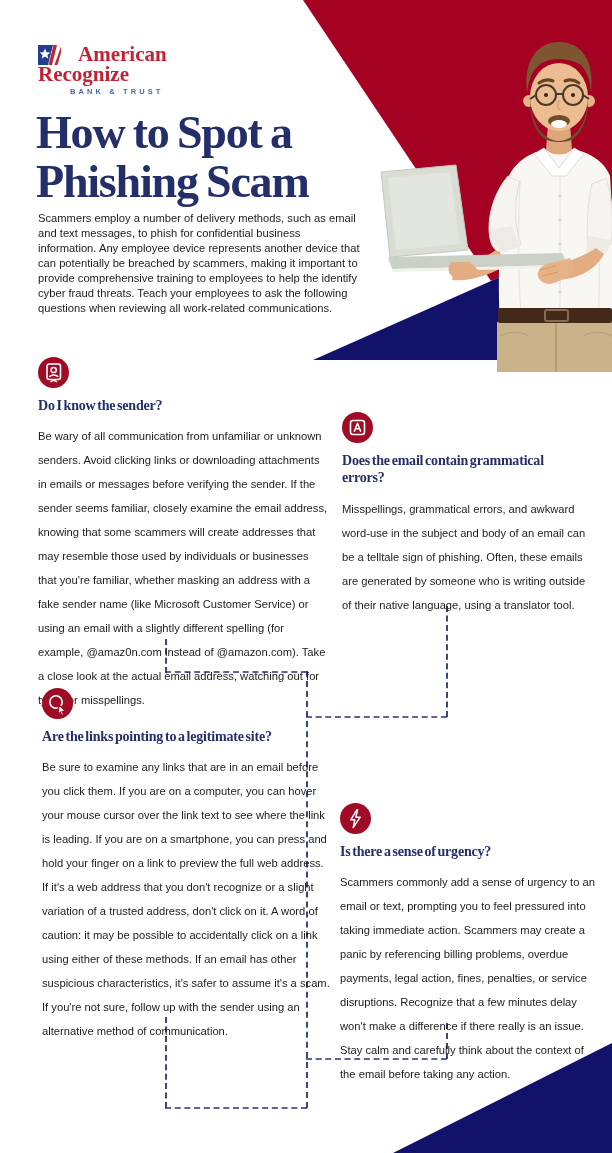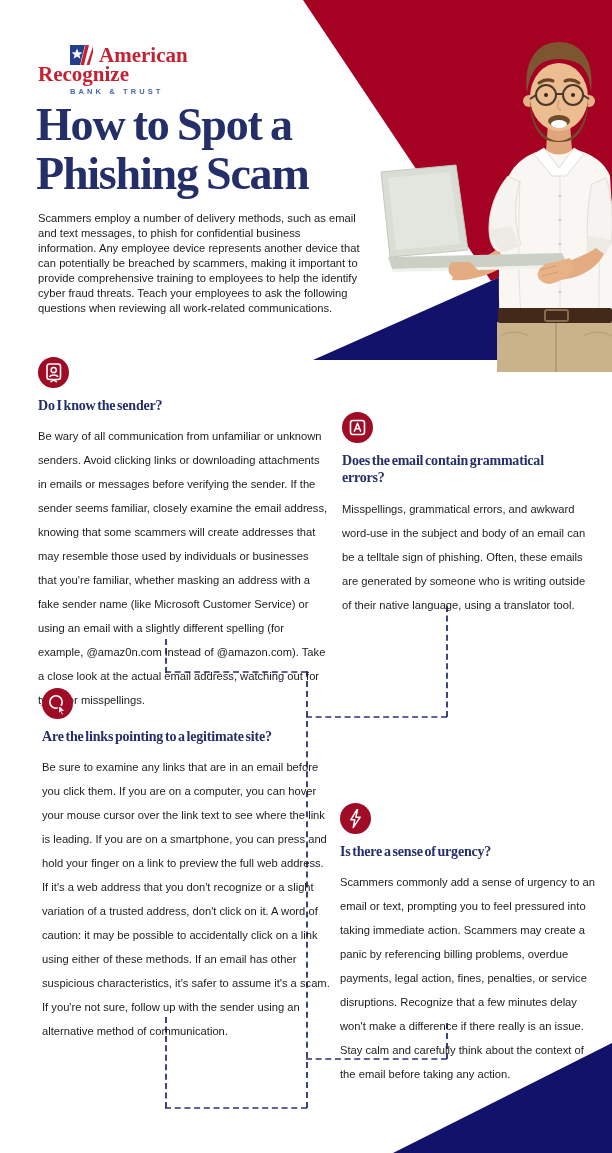--- a/index.html
+++ b/index.html
@@ -3,27 +3,27 @@
 <meta charset="utf-8">
 <style>
   html,body{margin:0;padding:0;background:#e8e8e8;}
   .page{position:relative;width:612px;height:1153px;background:#ffffff;overflow:hidden;margin:0 auto;
         font-family:"Liberation Sans",sans-serif;}
   .bg-art{position:absolute;inset:0;z-index:0;}
   .layer{position:absolute;z-index:1;}
 
   
   .logo{left:38px;top:45px;}
-  .logo-row{display:flex;align-items:flex-end;gap:6px;margin-left:32px;}
+  .logo-row{display:flex;align-items:center;gap:17px;}
   .logo-word{font-family:"Liberation Serif",serif;font-weight:700;font-size:21px;line-height:0.92;color:#C42233;}
   .logo-tagline{font-family:Liberation Sans, sans-serif;font-weight:700;font-size:7.5px;letter-spacing:3.1px;
                 color:#4767AE;margin:3px 0 0 32px;}
 
   
-  .title{left:36px;top:100px;font-family:"Liberation Serif",serif;font-weight:700;font-size:46px;
+  .title{left:36px;top:108px;font-family:"Liberation Serif",serif;font-weight:700;font-size:46px;
          line-height:1.07;letter-spacing:-1.2px;word-spacing:-2px;color:#242E69;}
   .intro{left:38px;top:211px;width:322px;font-size:11.2px;line-height:15px;color:#1C1C1C;}
 
   
   .section{position:absolute;z-index:1;}
   .icon-circle{width:31px;height:31px;border-radius:50%;background:#A00C26;
                display:flex;align-items:center;justify-content:center;}
   .section h2{font-family:"Liberation Serif",serif;font-weight:700;font-size:14px;line-height:1.24;
               letter-spacing:-0.2px;word-spacing:-1.5px;color:#242E69;margin:9px 0 10px 0;}
   .section p{font-size:11.2px;line-height:24px;color:#1C1C1C;margin:0;}

